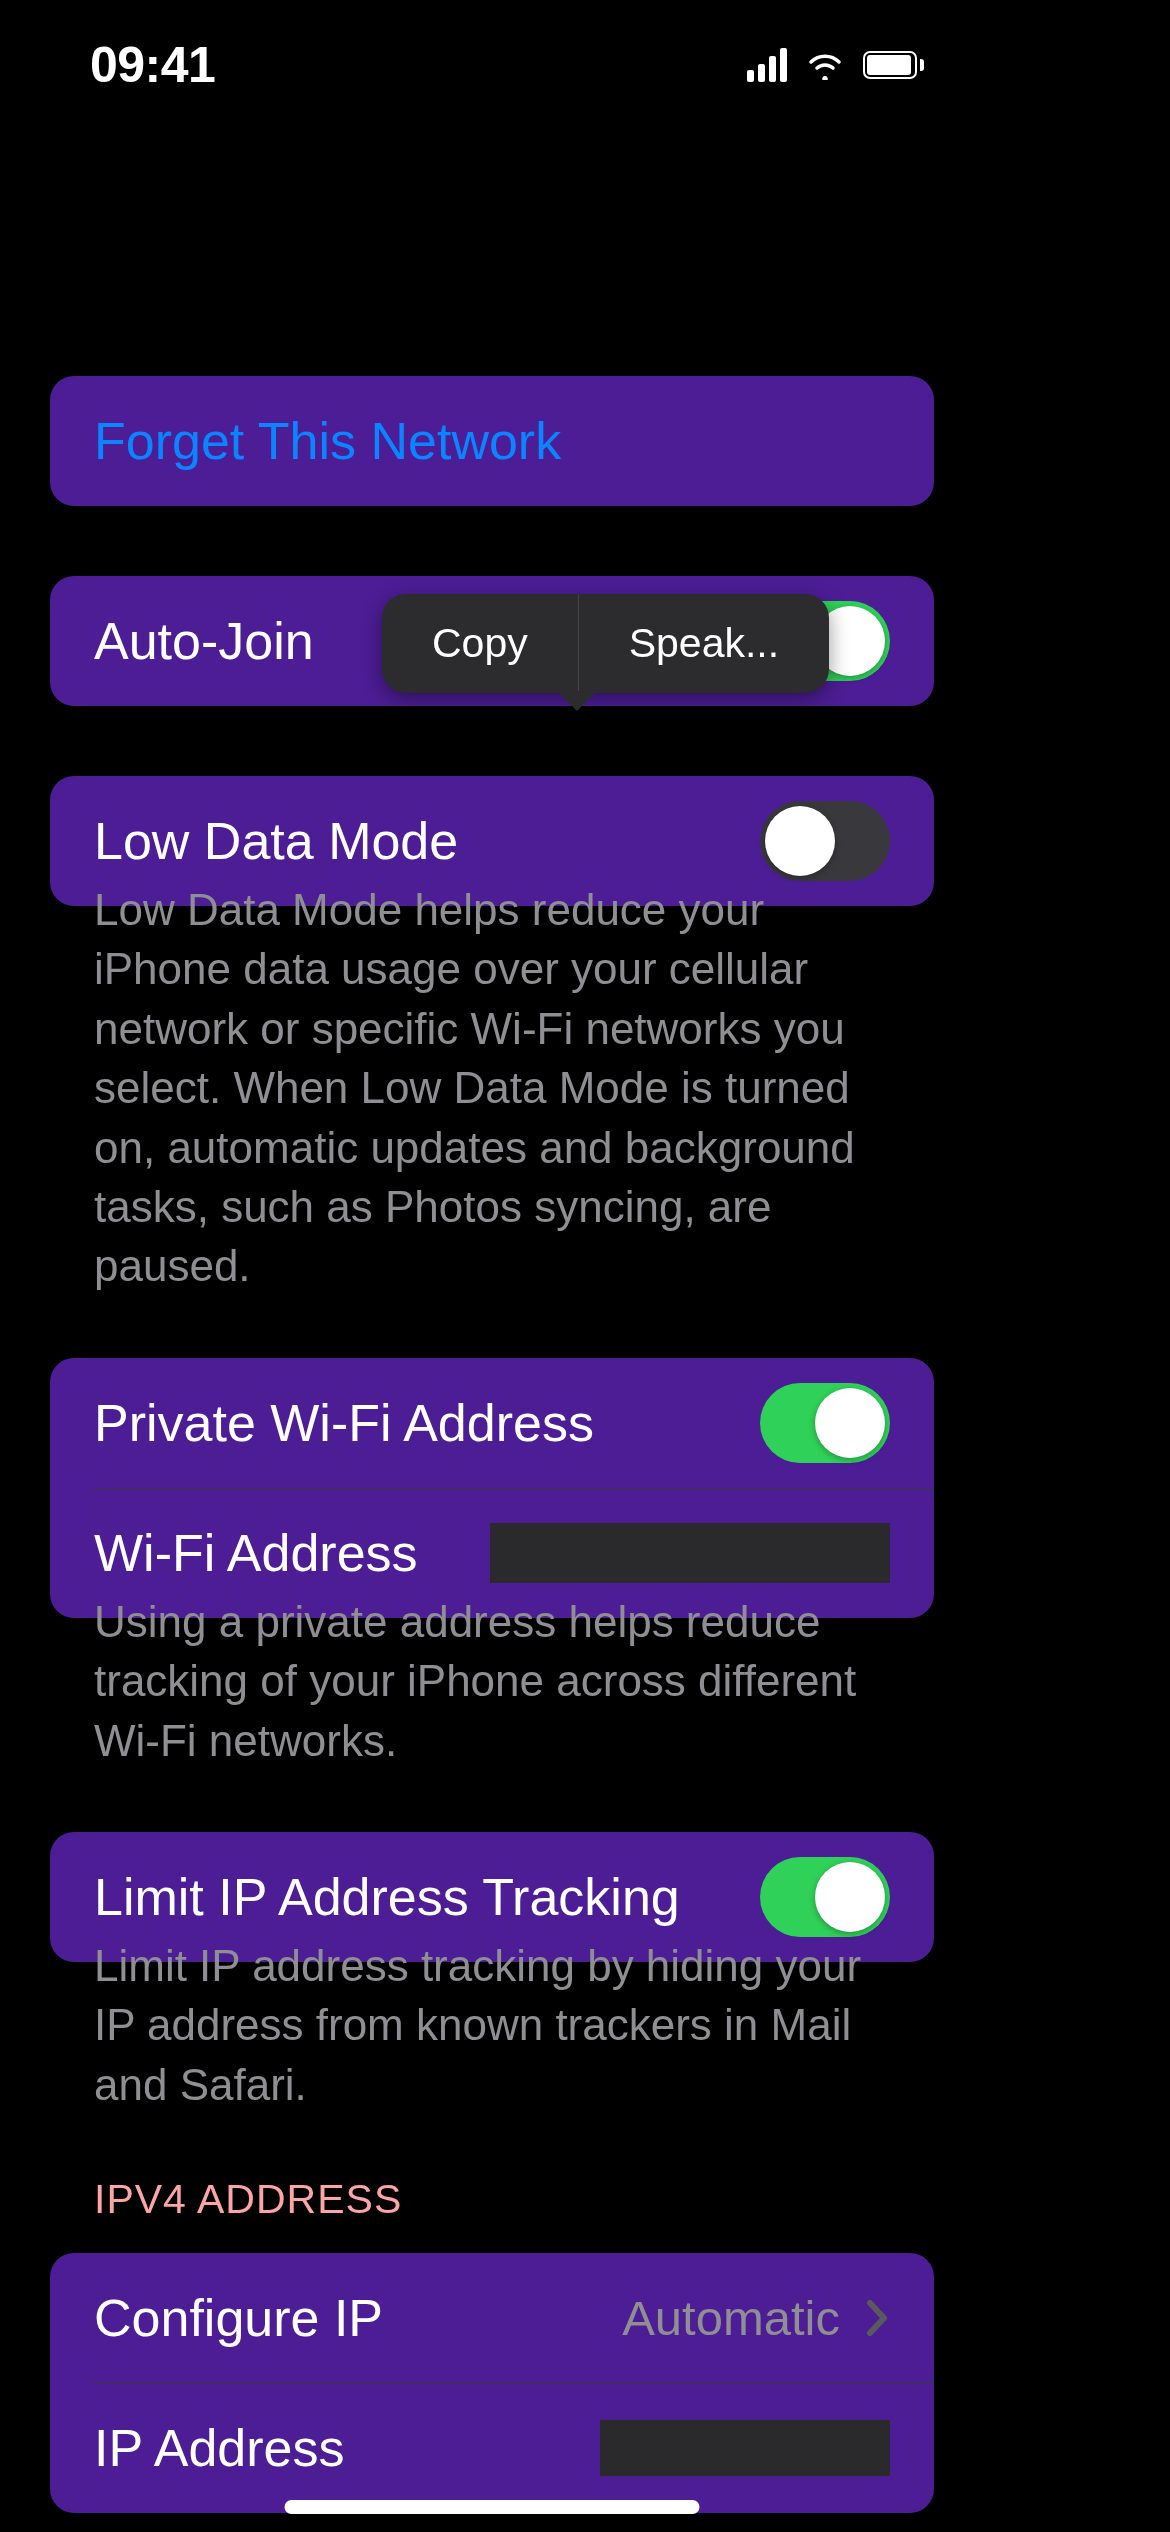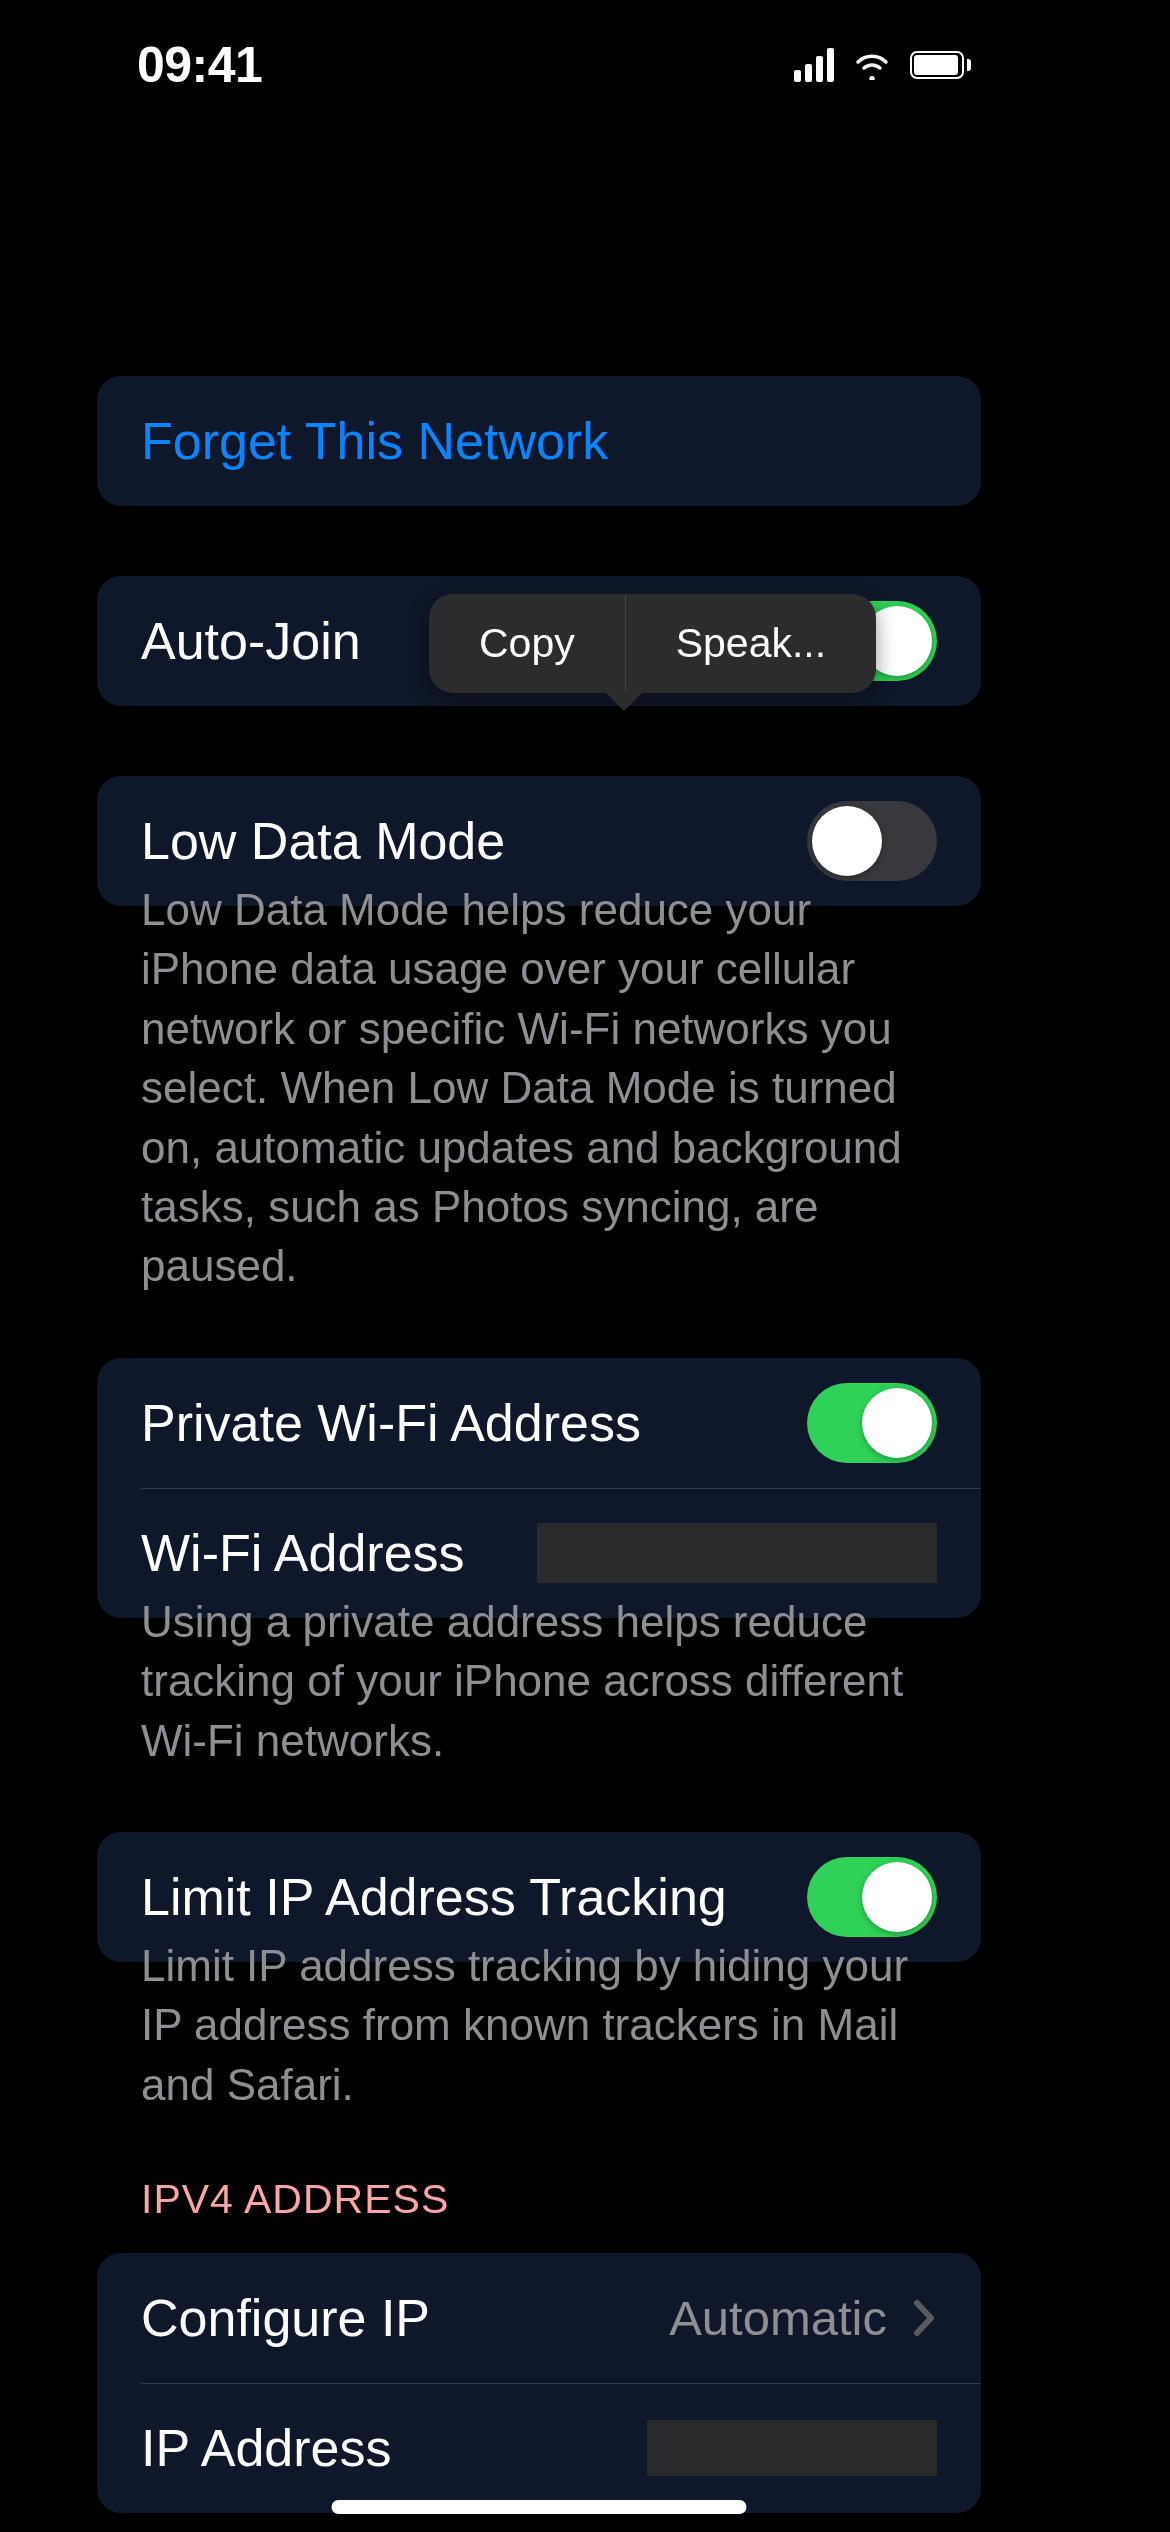--- a/index.html
+++ b/index.html
@@ -1,17 +1,17 @@
 <!DOCTYPE html>
 <html><head>
 <meta charset="utf-8">
 <style>
   * { margin: 0; padding: 0; box-sizing: border-box; -webkit-font-smoothing: antialiased; }
   html, body { width: 1170px; height: 2532px; background: #000; font-family: -apple-system, "SF Pro Text", "Helvetica Neue", Arial, sans-serif; color: #fff; overflow: hidden; }
-  .screen { position: relative; width: 984px; height: 2532px; margin-left: 47px; }
+  .screen { position: relative; width: 984px; height: 2532px; }
 
   
   .status-bar { position: absolute; top: 0; left: 0; right: 0; height: 130px; display: flex; align-items: center; justify-content: space-between; padding: 0 60px 0 90px; }
   .status-time { font-size: 50px; font-weight: 600; letter-spacing: -0.5px; }
   .status-right { display: flex; align-items: center; gap: 18px; }
   .signal-bars { display: flex; align-items: flex-end; gap: 4px; }
   .signal-bars span { width: 7px; background: #fff; border-radius: 2px; }
   .signal-bars span:nth-child(1){height:12px}
   .signal-bars span:nth-child(2){height:18px}
   .signal-bars span:nth-child(3){height:26px}
@@ -24,21 +24,21 @@
 
   
   .nav { position: absolute; top: 150px; left: 0; right: 0; height: 110px; display: flex; align-items: center; justify-content: center; }
   .nav-title { font-size: 55px; font-weight: 600; }
   .nav-back { position: absolute; left: 18px; top: 0; bottom: 0; display: flex; align-items: center; gap: 6px; color: #0a84ff; font-size: 55px; font-weight: 400; }
   .chevron-left { width: 36px; height: 56px; }
   .chevron-left polyline { fill:none; stroke:#0a84ff; stroke-width:8; stroke-linecap:round; stroke-linejoin:round; }
 
   
   .content { position: absolute; top: 376px; left: 50px; right: 50px; }
-  .group { background: #0f172a; border-radius: 24px; overflow: hidden; margin-bottom: 70px; }
+  .group { background: #4c1d95; border-radius: 24px; overflow: hidden; margin-bottom: 70px; }
   .group.tight { margin-bottom: 20px; }
   .cell { min-height: 130px; display: flex; align-items: center; justify-content: space-between; padding: 0 44px; font-size: 52px; color: #fff; position: relative; }
   .cell + .cell::before { content:""; position:absolute; top:0; left:44px; right:0; height:1px; background:#3a3a3c; }
   .cell-label { font-weight: 400; }
   .cell-value { color: #8e8e93; font-size: 49px; text-align: right; }
   .cell-link { color: #0a84ff; }
 
   .toggle { width: 130px; height: 80px; border-radius: 40px; position: relative; flex-shrink: 0; }
   .toggle.on { background: #30d158; }
   .toggle.off { background: #39393d; }

